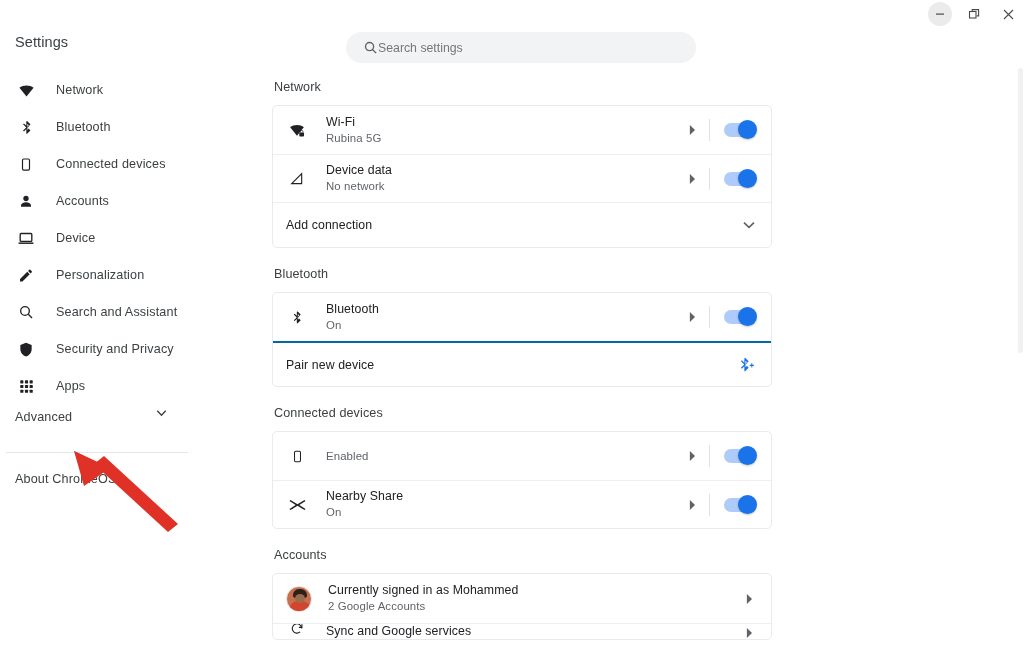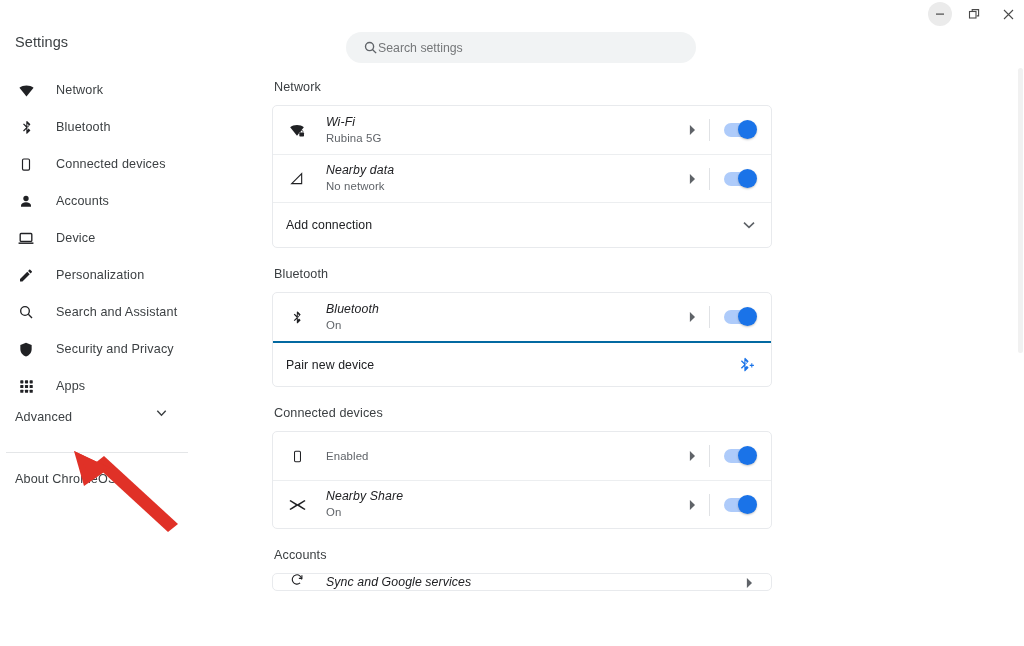--- a/index.html
+++ b/index.html
@@ -87,21 +87,21 @@
     display:flex; align-items:center; height: 48px; padding: 0 0 0 13px;
     position:relative; cursor:pointer;
   }
   .row + .row { border-top:1px solid #eceef0; }
   .row-ico {
     width:22px; flex:0 0 22px; height:22px; display:flex; align-items:center;
     justify-content:center; color:#202124; margin-right: 18px;
   }
   .row-ico svg { display:block; }
   .row-text { flex:1 1 auto; min-width:0; }
-  .row-title { font-size:12.3px; color:#202124; line-height:15px; letter-spacing:.1px;font-style:italic; }
+  .row-title { font-size:12.3px; color:#202124; line-height:15px; letter-spacing:.1px; }
   .row-sub { font-size:11.4px; color:#5f6368; line-height:15px; margin-top:1px; letter-spacing:.1px; }
 
   .row-right { display:flex; align-items:center; height:100%; }
   .chev { width: 30px; display:flex; align-items:center; justify-content:center; color:#5f6368; }
   .vsep { width:1px; height:22px; background:#e0e2e5; margin: 0 4px 0 2px; }
 
   .toggle { width: 31px; height: 14px; border-radius:8px; background:#aecbfa; position:relative; margin: 0 16px 0 10px; cursor:pointer; }
   .toggle .knob { position:absolute; right:-2px; top:-3px; width:19px; height:19px; border-radius:50%; background:#1a73e8; box-shadow:0 1px 2px rgba(60,64,67,.3); }
 
   .link-row { display:flex; align-items:center; height:44px; padding: 0 16px 0 13px; cursor:pointer; justify-content:space-between; }
@@ -313,21 +313,21 @@
             </span>
           </div>
 
           <div class="row">
             <span class="row-ico">
               <svg width="16" height="16" viewBox="0 0 24 24" fill="none" stroke="currentColor" stroke-width="1.7">
                   <path d="M19 4 L4 19 h15 Z"></path>
                 </svg>
             </span>
             <span class="row-text">
-              <span class="row-title" style="display:block">Nearby data</span>
+              <span class="row-title" style="display:block">Device data</span>
               <span class="row-sub" style="display:block">No network</span>
             </span>
             <span class="row-right">
               <span class="chev">
                 <svg width="6" height="10" viewBox="0 0 6 10" fill="currentColor">
                     <path d="M.9 0L6 5 .9 10z"></path>
                   </svg>
               </span>
               <span class="vsep"></span>
               <span class="toggle">
@@ -434,20 +434,36 @@
                 </span>
             </span>
           </div>
         </div>
       </div>
 
       <div class="section">
         <div class="section-head">Accounts</div>
         <div class="card">
 
+          <div class="row row-tall">
+            <span class="avatar">
+                <span class="face"></span>
+              </span>
+            <span class="row-text">
+              <span class="row-title" style="display:block">Currently signed in as Mohammed</span>
+              <span class="row-sub" style="display:block">2 Google Accounts</span>
+            </span>
+            <span class="row-right">
+              <span class="chev" style="width:44px">
+                <svg width="6" height="10" viewBox="0 0 6 10" fill="currentColor">
+                    <path d="M.9 0L6 5 .9 10z"></path>
+                  </svg>
+              </span>
+            </span>
+          </div>
 
           <div class="row row-clip">
             <span class="row-ico">
               <svg width="14" height="15" viewBox="0 0 24 24" fill="none" stroke="currentColor" stroke-width="1.9">
                   <path d="M20 12a8 8 0 10-2.6 5.9"></path>
                   <path d="M20.4 4.6V10h-5.2"></path>
                 </svg>
             </span>
             <span class="row-text">
               <span class="row-title" style="display:block">Sync and Google services</span>

